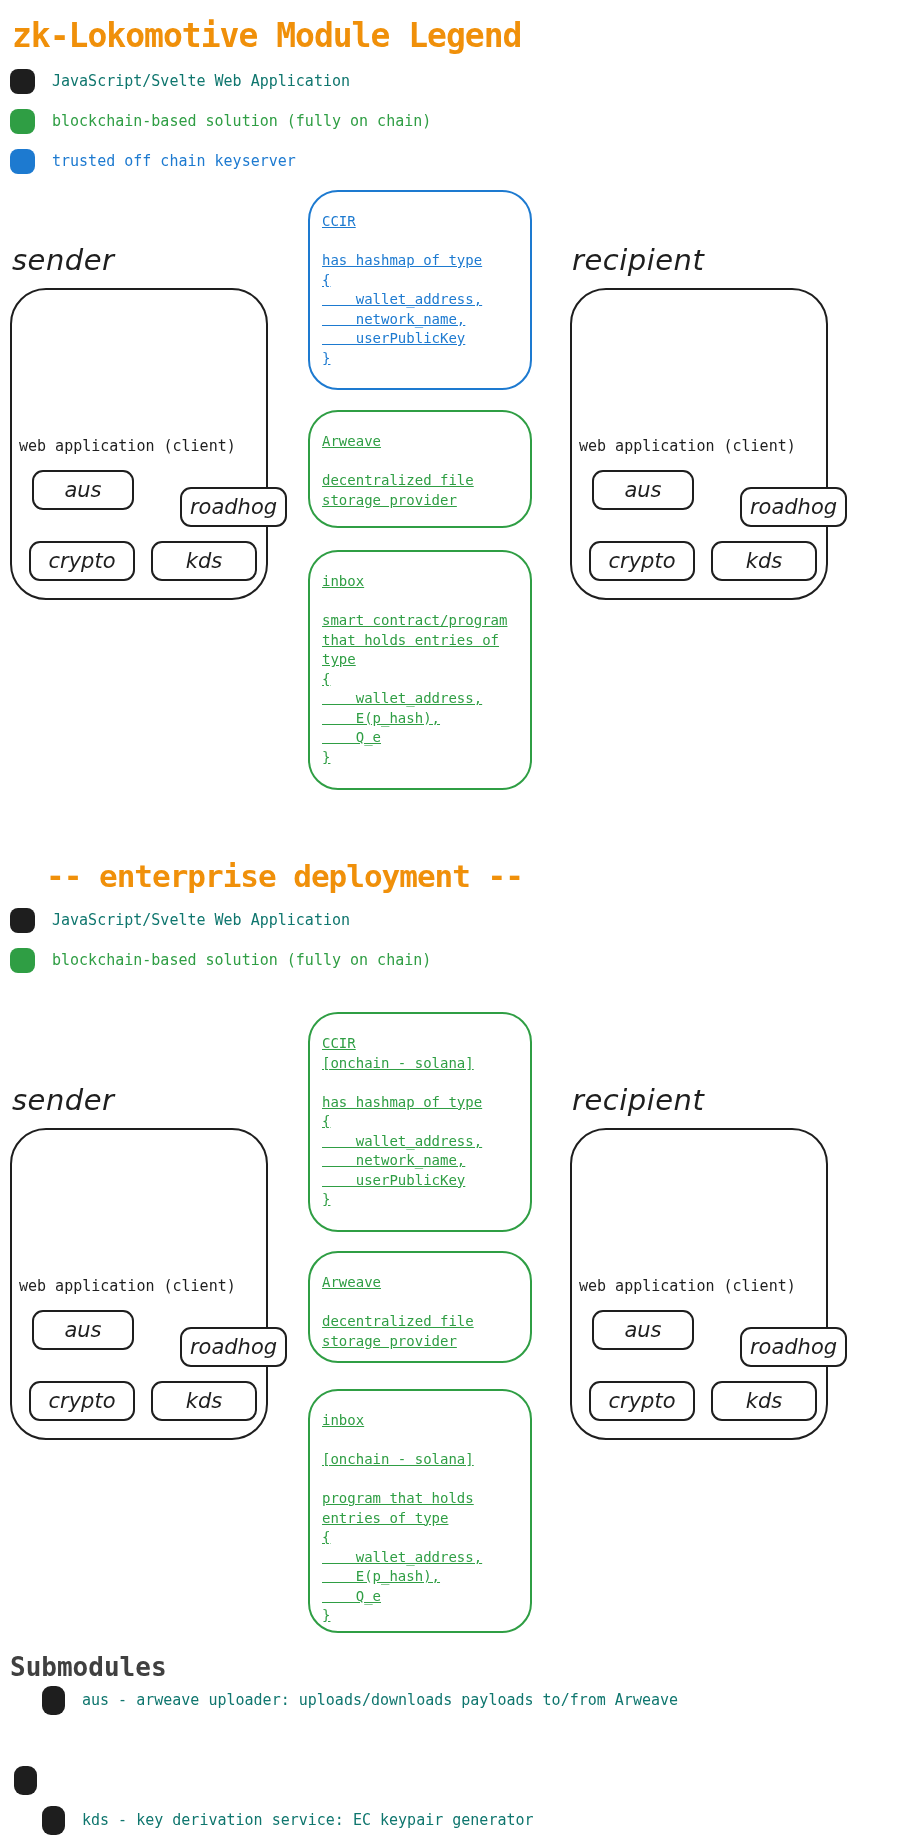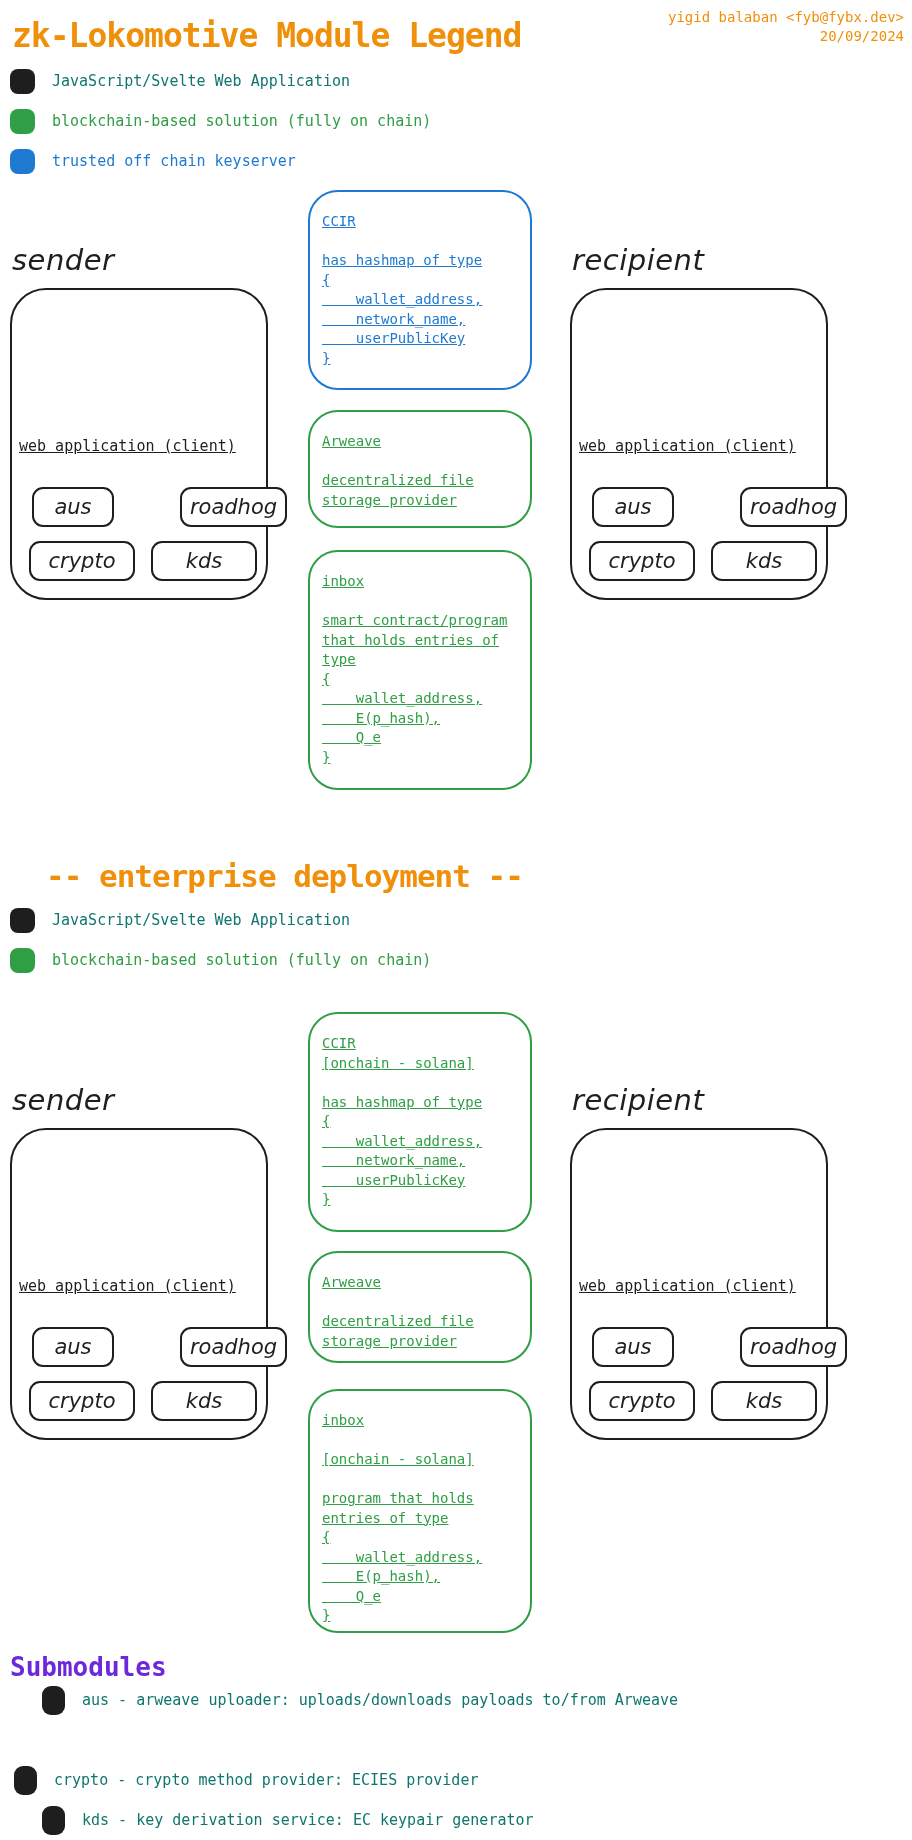--- a/index.html
+++ b/index.html
@@ -36,21 +36,21 @@
     font-size: 31px;
     letter-spacing: -1px;
     color: #f0900a;
     white-space: nowrap;
     margin-left: 32px;
   }
   .sub-heading {
     font-family: "DejaVu Sans Mono", monospace;
     font-weight: bold;
     font-size: 26px;
-    color: #6d28d9;
+    color: #404040;
     white-space: nowrap;
   }
 
   
   .legend-row { position: absolute; display: flex; align-items: center; height: 30px; }
   .swatch {
     width: 25px; height: 25px;
     border-radius: 8px;
     flex: 0 0 auto;
   }
@@ -80,32 +80,31 @@
     font-style: italic;
     color: #1e1e1e;
   }
   .panel-label { font-size: 29px; letter-spacing: 0.5px; white-space: nowrap; }
   .client-label {
     position: absolute;
     left: 7px; top: 147px;
     font-size: 15px;
     white-space: nowrap;
     color: #1e1e1e;
-    text-decoration: underline;
   }
   .modbox {
     position: absolute;
     height: 40px;
     border: 2px solid #1e1e1e;
     border-radius: 11px;
     background: #fff;
     display: flex; align-items: center; justify-content: center;
     font-size: 21px;
   }
-  .m-aus     { left: 20px;  top: 197px; width: 82px; }
+  .m-aus     { left: 20px;  top: 180px; width: 102px; }
   .m-roadhog { left: 140px; top: 197px; width: 107px; margin-left: 28px; }
   .m-crypto  { left: 17px;  top: 251px; width: 106px; }
   .m-kds     { left: 139px; top: 251px; width: 106px; }
 
   .codebox {
     position: absolute;
     left: 308px;
     width: 224px;
     background: #fff;
     border-radius: 30px;
@@ -120,24 +119,20 @@
     white-space: pre;
     padding: 20px 12px;
   }
 </style>
 </head>
 <body>
 
 <div class="page">
 
   <div class="abs title" style="left:12px; top:16px;">zk-Lokomotive Module Legend</div>
-  <div class="abs byline" style="right:8px; top:8px;">
-    <div>yigid balaban &lt;fyb@fybx.dev&gt;</div>
-    <div>20/09/2024</div>
-  </div>
 
   <div class="legend-row" style="left:10px; top:66px;">
     <span class="swatch sw-black"></span>
     <span class="legend-label t-black">JavaScript/Svelte Web Application</span>
   </div>
   <div class="legend-row" style="left:10px; top:106px;">
     <span class="swatch sw-green"></span>
     <span class="legend-label t-green">blockchain-based solution (fully on chain)</span>
   </div>
   <div class="legend-row" style="left:10px; top:146px;">
@@ -251,20 +246,19 @@
     <div class="modbox hand m-kds">kds</div>
   </div>
 
   <div class="abs sub-heading" style="left:10px; top:1652px;">Submodules</div>
   <div class="legend-row" style="left:26px; top:1685px;margin-left:16px;">
     <span class="swatch tall sw-black"></span>
     <span class="legend-label t-black">aus - arweave uploader: uploads/downloads payloads to/from Arweave</span>
   </div>
   <div class="legend-row" style="left:14px; top:1765px;">
     <span class="swatch tall sw-black"></span>
-    <span class="legend-label t-black">crypto - crypto method provider: ECIES provider</span>
   </div>
   <div class="legend-row" style="left:14px; top:1805px;padding-left:28px;">
     <span class="swatch tall sw-black"></span>
     <span class="legend-label t-black">kds - key derivation service: EC keypair generator</span>
   </div>
 
 </div>
 
 </body></html>

